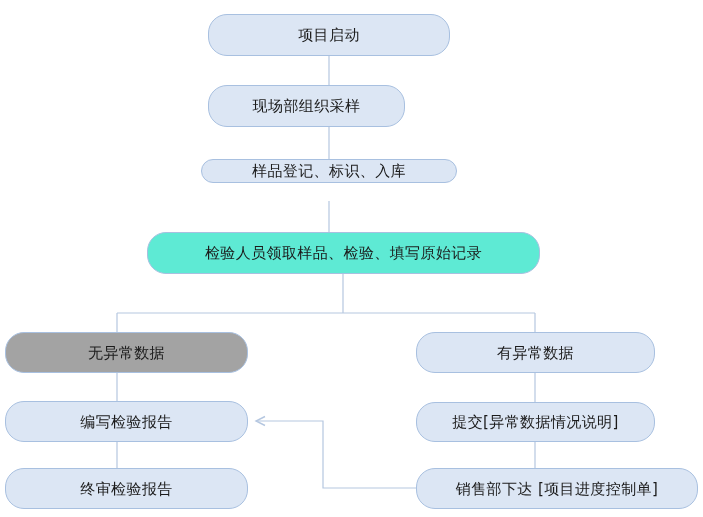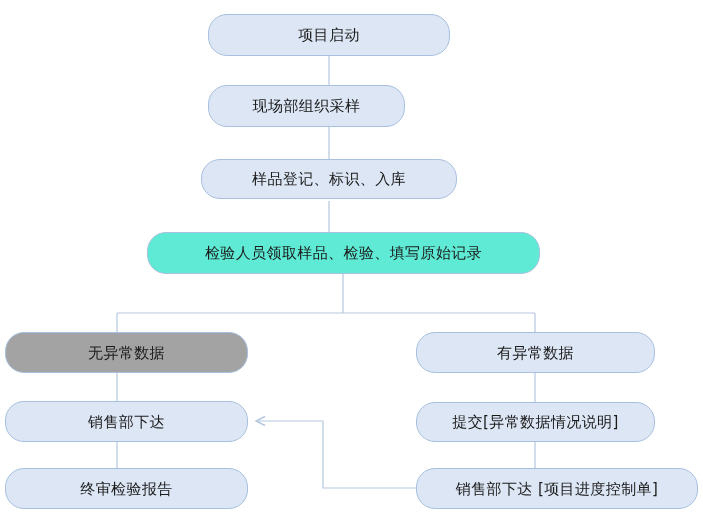--- a/index.html
+++ b/index.html
@@ -66,34 +66,34 @@
       <polyline points="265,416.5 256,421 265,425.5" fill="none" stroke="#b5c7e0" stroke-width="1.4" stroke-linejoin="miter"></polyline>
     </svg>
 
   <div id="nodes-layer">
       <div class="node" style="left: 208px; top: 14px; width: 242px; height: 42px; background: rgb(220, 230, 244); border-color: rgb(168, 192, 224); color: rgb(27, 27, 27);">
         <span class="node-label">项目启动</span>
       </div>
       <div class="node" style="left: 208px; top: 85px; width: 197px; height: 42px; background: rgb(220, 230, 244); border-color: rgb(168, 192, 224); color: rgb(27, 27, 27);">
         <span class="node-label">现场部组织采样</span>
       </div>
-      <div class="node" style="left: 201px; top: 159px; width: 256px; height: 40px; background: rgb(220, 230, 244); border-color: rgb(168, 192, 224); color: rgb(27, 27, 27);">
+      <div class="node" style="left: 201px; top: 159px; width: 256px; height: 24px; background: rgb(220, 230, 244); border-color: rgb(168, 192, 224); color: rgb(27, 27, 27);">
         <span class="node-label">样品登记、标识、入库</span>
       </div>
       <div class="node" style="left: 147px; top: 232px; width: 393px; height: 42px; background: #5eead4; border-color: rgb(168, 192, 224); color: rgb(27, 27, 27);">
         <span class="node-label">检验人员领取样品、检验、填写原始记录</span>
       </div>
       <div class="node" style="left: 5px; top: 332px; width: 243px; height: 41px; background: #a3a3a3; border-color: rgb(168, 192, 224); color: rgb(27, 27, 27); text-align: center;">
         <span class="node-label">无异常数据</span>
       </div>
       <div class="node" style="left: 416px; top: 332px; width: 239px; height: 41px; background: rgb(220, 230, 244); border-color: rgb(168, 192, 224); color: rgb(27, 27, 27);">
         <span class="node-label">有异常数据</span>
       </div>
       <div class="node" style="left: 5px; top: 401px; width: 243px; height: 41px; background: rgb(220, 230, 244); border-color: rgb(168, 192, 224); color: rgb(27, 27, 27);">
-        <span class="node-label">销售部下达</span>
+        <span class="node-label">编写检验报告</span>
       </div>
       <div class="node" style="left: 416px; top: 402px; width: 239px; height: 40px; background: rgb(220, 230, 244); border-color: rgb(168, 192, 224); color: rgb(27, 27, 27); justify-content: center;">
         <span class="node-label">提交[异常数据情况说明]</span>
       </div>
       <div class="node" style="left: 5px; top: 468px; width: 243px; height: 41px; background: rgb(220, 230, 244); border-color: rgb(168, 192, 224); color: rgb(27, 27, 27);">
         <span class="node-label">终审检验报告</span>
       </div>
       <div class="node" style="left: 416px; top: 468px; width: 282px; height: 41px; background: rgb(220, 230, 244); border-color: rgb(168, 192, 224); color: rgb(27, 27, 27);">
         <span class="node-label">销售部下达 [项目进度控制单]</span>
       </div>

